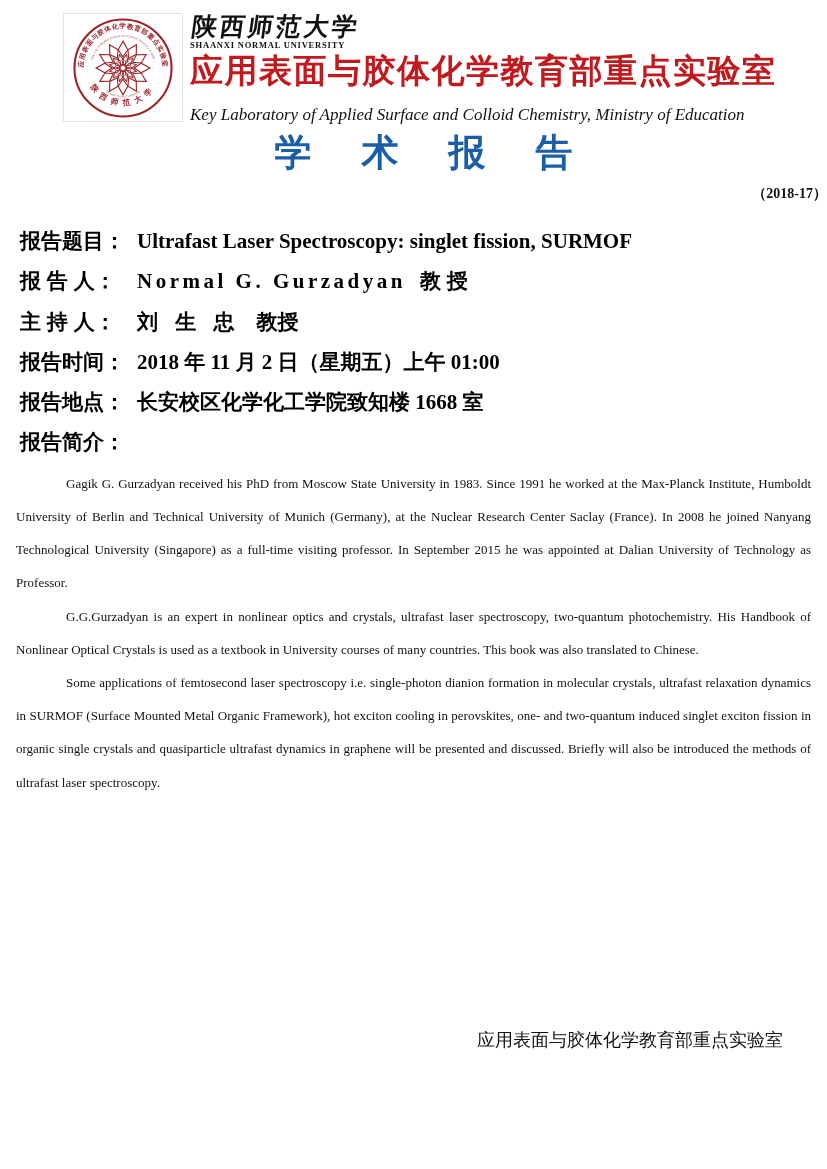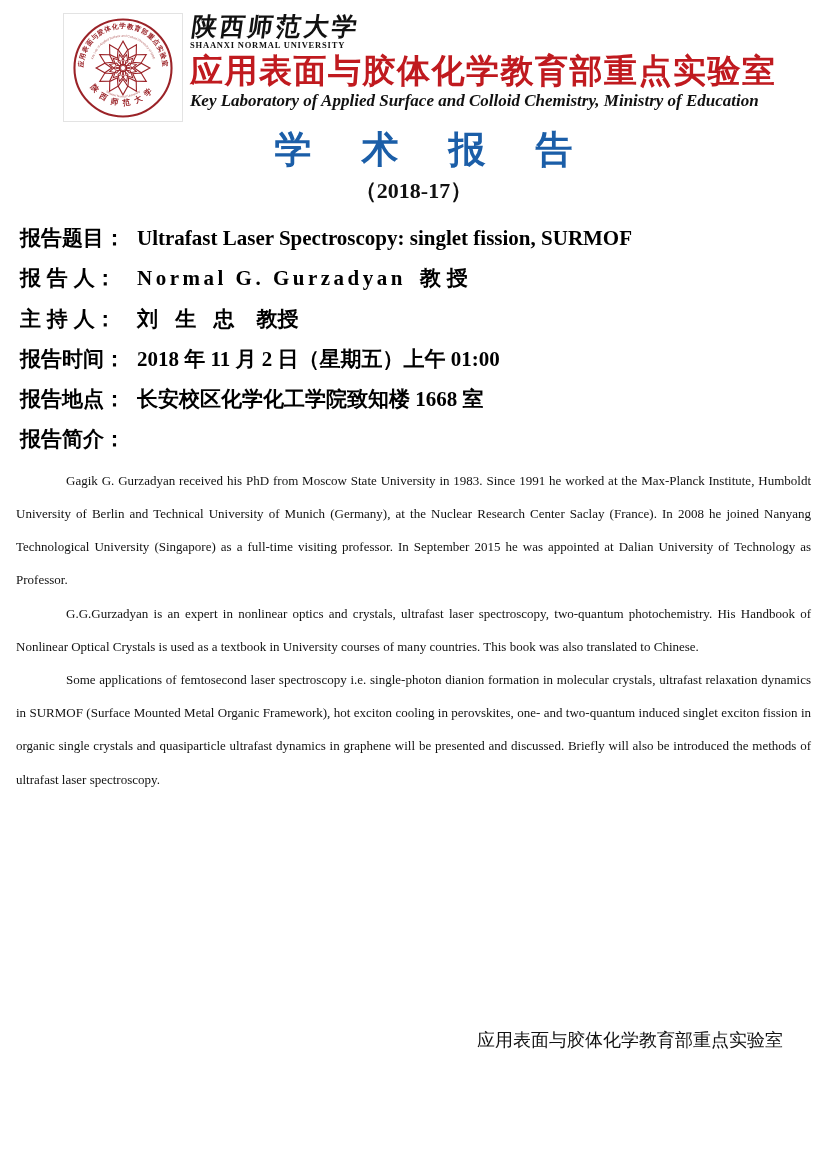--- a/index.html
+++ b/index.html
@@ -20,31 +20,31 @@
   }
   .uni-en{
     font-family:"Liberation Serif",serif;font-weight:bold;font-size:8.5px;
     letter-spacing:0.8px;color:#111;margin-top:0px;
   }
   .lab-cn{
     font-weight:bold;font-size:33px;line-height:36px;letter-spacing:1.5px;
     color:#c01a1f;margin-top:3px;white-space:nowrap;
   }
   .lab-en{
-    font-family:"Liberation Serif",serif;font-style:italic;font-weight:bold;
-    font-size:17px;line-height:20px;color:#111;margin-top:2px;white-space:nowrap;
+    font-family:"Liberation Serif",serif;font-style:italic;font-weight:normal;
+    font-size:17px;line-height:20px;color:#111;margin-top:16px;white-space:nowrap;
   }
   
   .doc-title{
     text-align:center;font-weight:bold;font-size:37px;line-height:42px;
     color:#1b5ea8;letter-spacing:50px;padding-left:70px;margin-top:7px;
   }
   .issue{
-    text-align:center;font-family:"Liberation Serif",serif;font-weight:bold;
-    font-size:22px;line-height:24px;margin-top:8px;color:#111;
+    text-align:right;font-family:"Liberation Serif",serif;font-weight:bold;
+    font-size:14px;line-height:24px;margin-top:8px;color:#111;
   }
   
   .details{margin:15px 16px 0 20px;}
   .detail-row{font-size:21px;line-height:39.3px;font-weight:bold;white-space:nowrap;}
   .lbl{display:inline-block;width:117px;font-family:"Liberation Sans",sans-serif;}
   .val{font-family:"Liberation Serif",serif;}
   .spaced-name{letter-spacing:3.5px;}
   .suffix{margin-left:14px;font-family:"Liberation Sans",sans-serif;}
   .host-name{letter-spacing:6px;}
   .host-suffix{margin-left:16px;}

